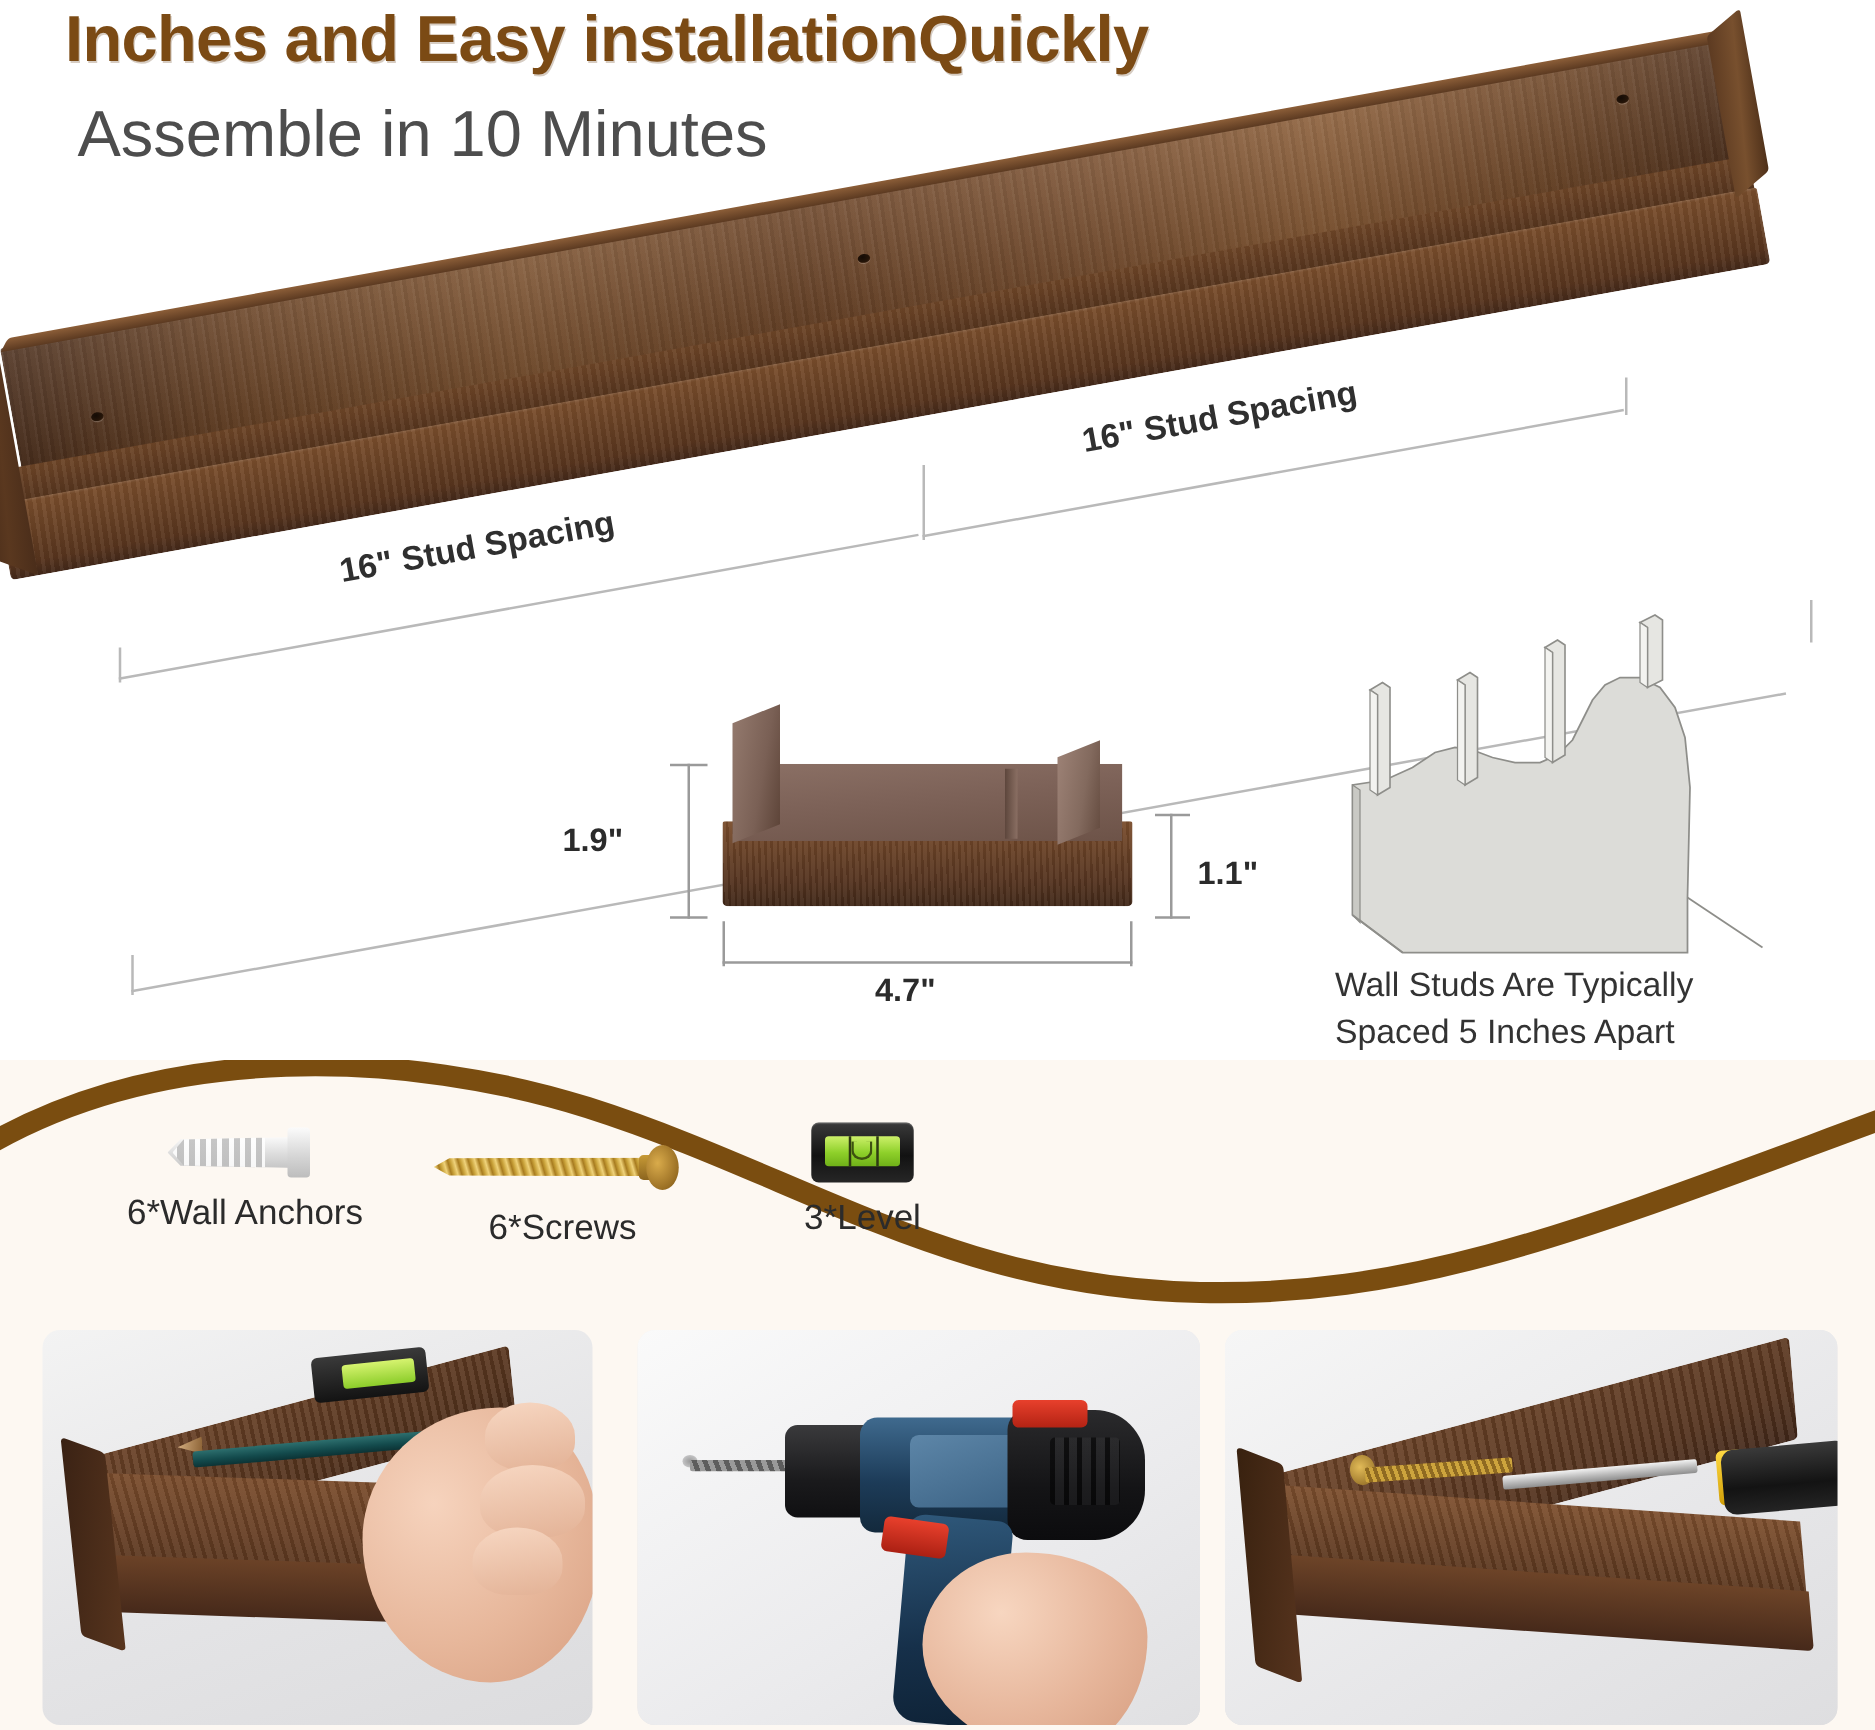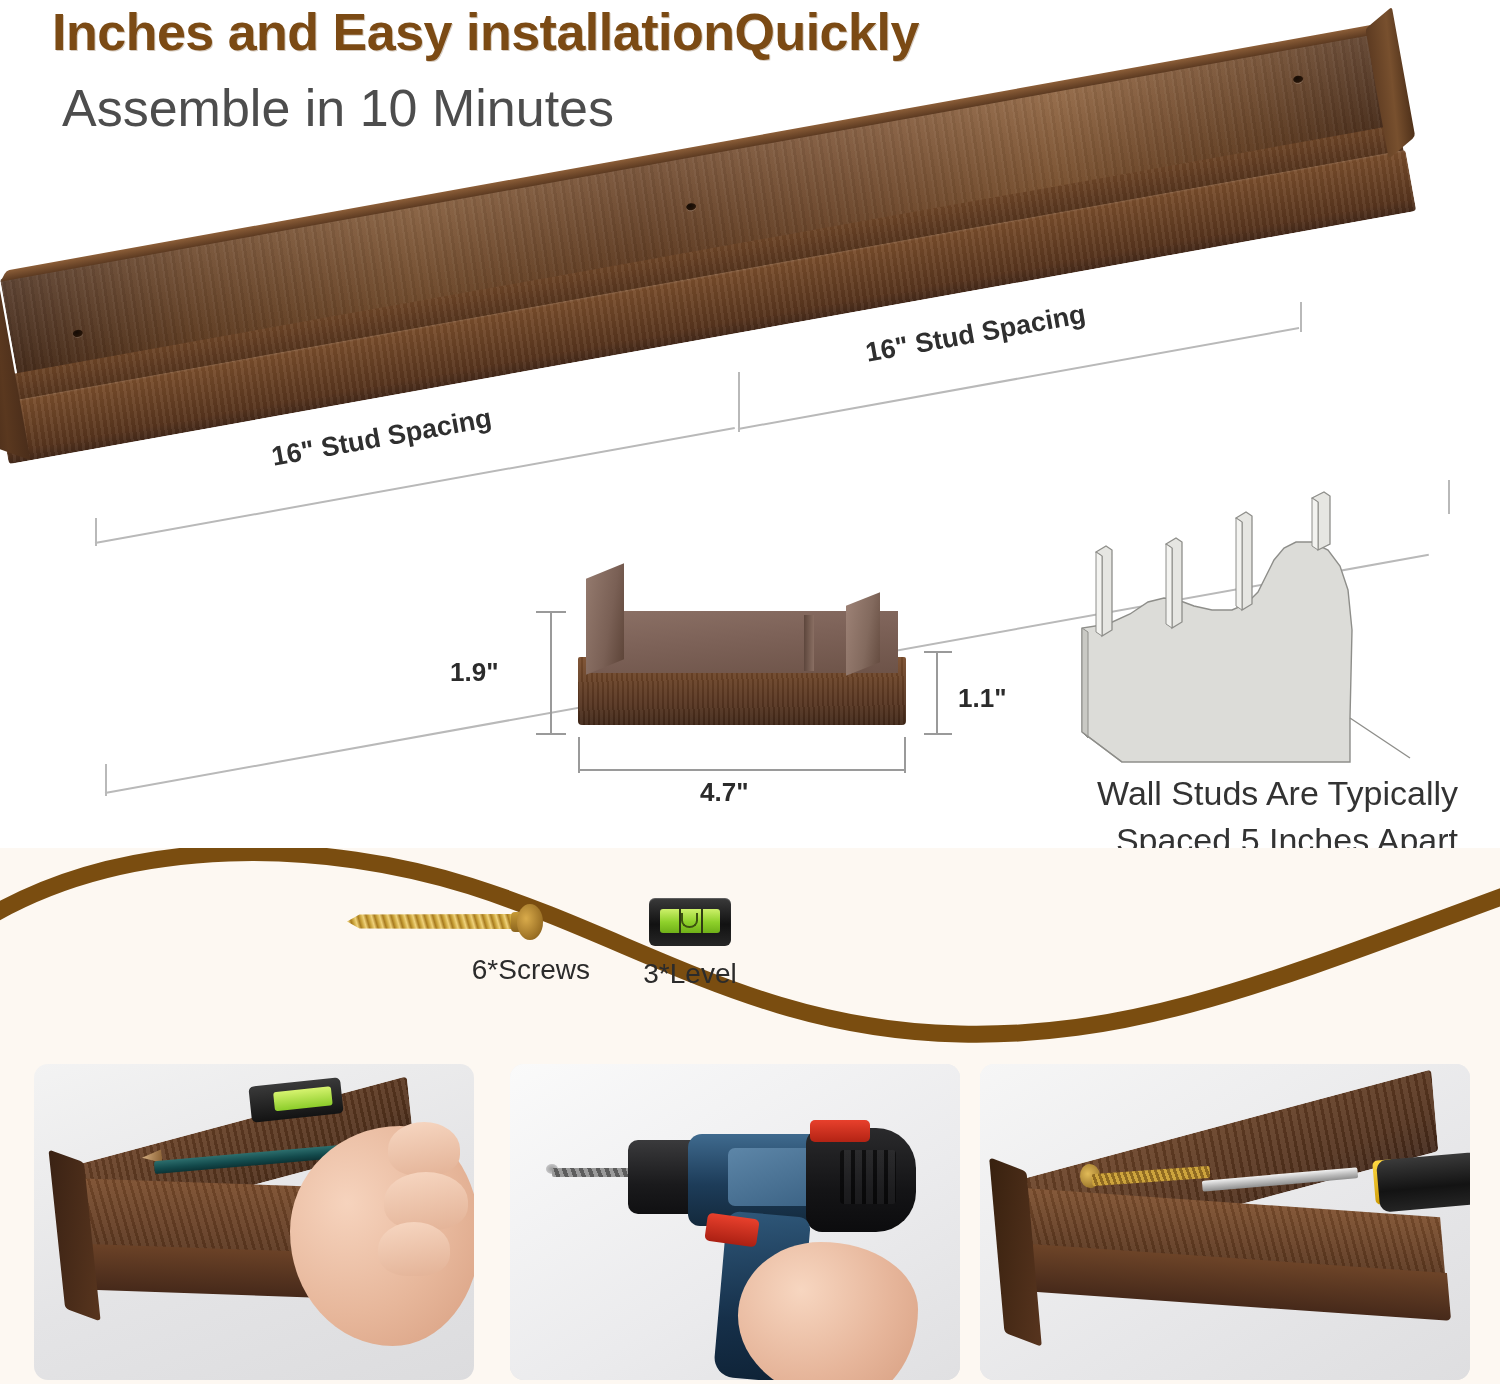--- a/index.html
+++ b/index.html
@@ -143,22 +143,22 @@
   }
 
   .dimbar { position:absolute; background:#9a9a9a; }
   .dimtick { position:absolute; background:#9a9a9a; }
   .prof-lbl {
     position:absolute; font-size:26px; font-weight:bold; color:#2b2b2b; white-space:nowrap;
   }
 
   
   .studs { position:absolute; left:1060px; top:480px; width:400px; height:370px; }
-  .stud-cap { position:absolute; left:1068px; top:770px; width:390px; text-align:right;
-    font-size:34px; color:#333; line-height:1.38; }
+  .stud-cap { position:absolute; left:1068px; top:770px; width:390px; text-align:left;
+    font-size:27px; color:#333; line-height:1.38; }
 
   
   .band {
     position:absolute; left:0; top:848px; width:1500px; height:200px;
     background:#fdf8f2; overflow:hidden;
   }
   .band svg { position:absolute; left:0; top:0; }
   .hw-row { position:absolute; left:0; top:900px; width:1000px; height:150px; }
   .hw { position:absolute; text-align:center; }
   .hw-lbl { font-size:28px; color:#2b2b2b; white-space:nowrap; margin-top:10px; }
@@ -504,22 +504,30 @@
   <div class="band">
     <svg width="1500" height="200" viewBox="0 0 1500 200">
       <path d="M-20 74 C 130 -18, 330 -6, 470 38
                C 640 92, 760 182, 960 186
                C 1140 190, 1280 130, 1520 42" fill="none" stroke="#7a4d10" stroke-width="17" stroke-linecap="round"></path>
     </svg>
   </div>
 
   <div class="hw-row">
 
-
-    <div class="hw" style="left:310px; top:0; width:280px;text-align:right;">
+    <div class="hw" style="left:46px; top:0; width:300px;">
+      <div class="anchor-ico">
+        <div class="anchor-body"></div>
+        <div class="anchor-ribs"></div>
+        <div class="anchor-flange"></div>
+      </div>
+      <div class="hw-lbl">6*Wall Anchors</div>
+    </div>
+
+    <div class="hw" style="left:310px; top:12px; width:280px;">
       <div class="screw-ico">
         <div class="screw-shaft"></div>
         <div class="screw-head2"></div>
         <div class="screw-head"></div>
       </div>
       <div class="hw-lbl">6*Screws</div>
     </div>
 
     <div class="hw" style="left:580px; top:-4px; width:220px;">
       <div class="level-ico">

